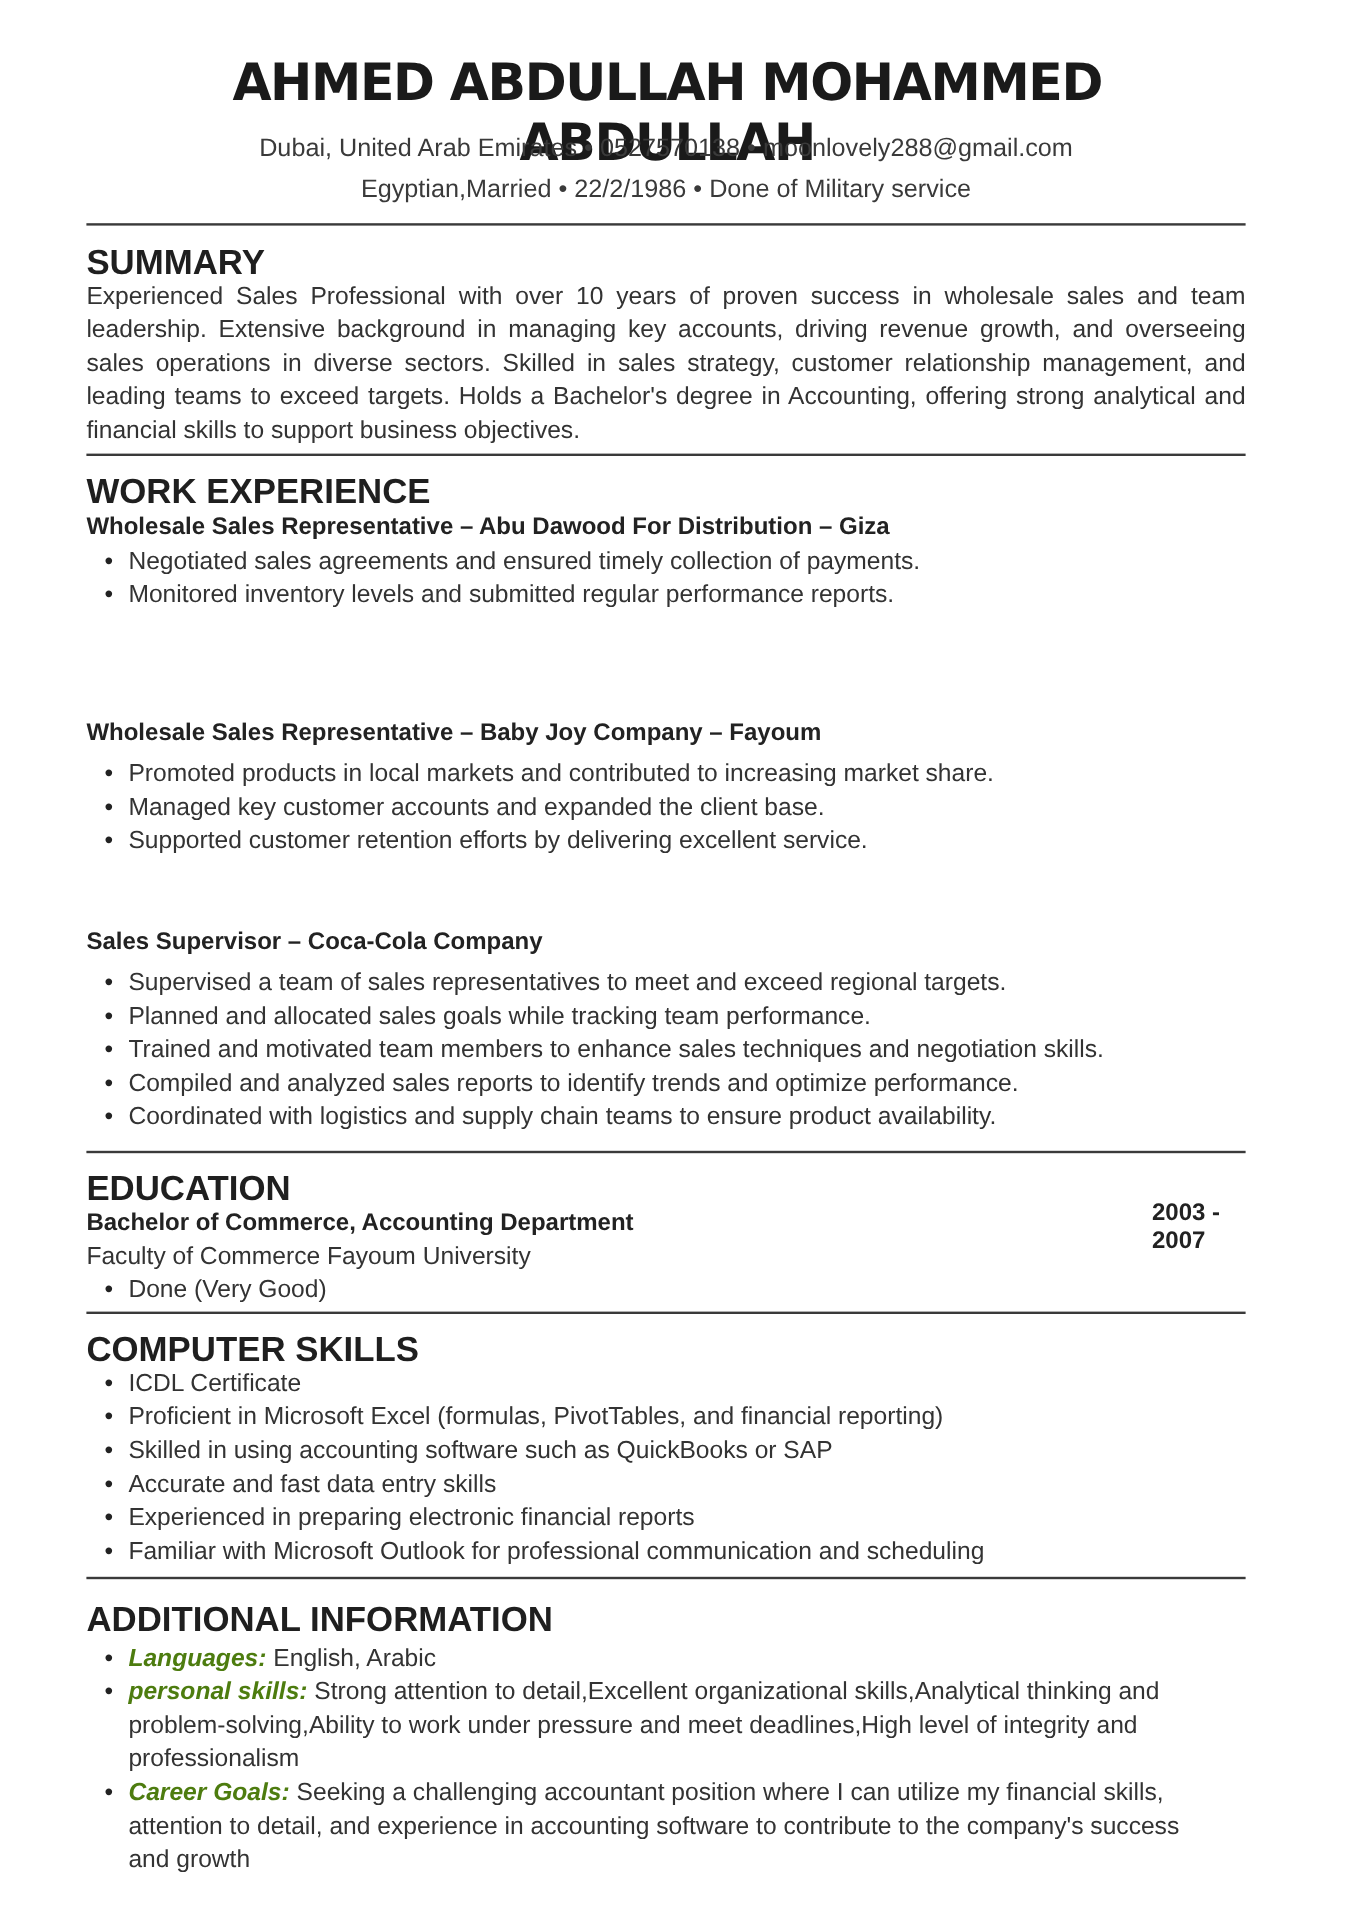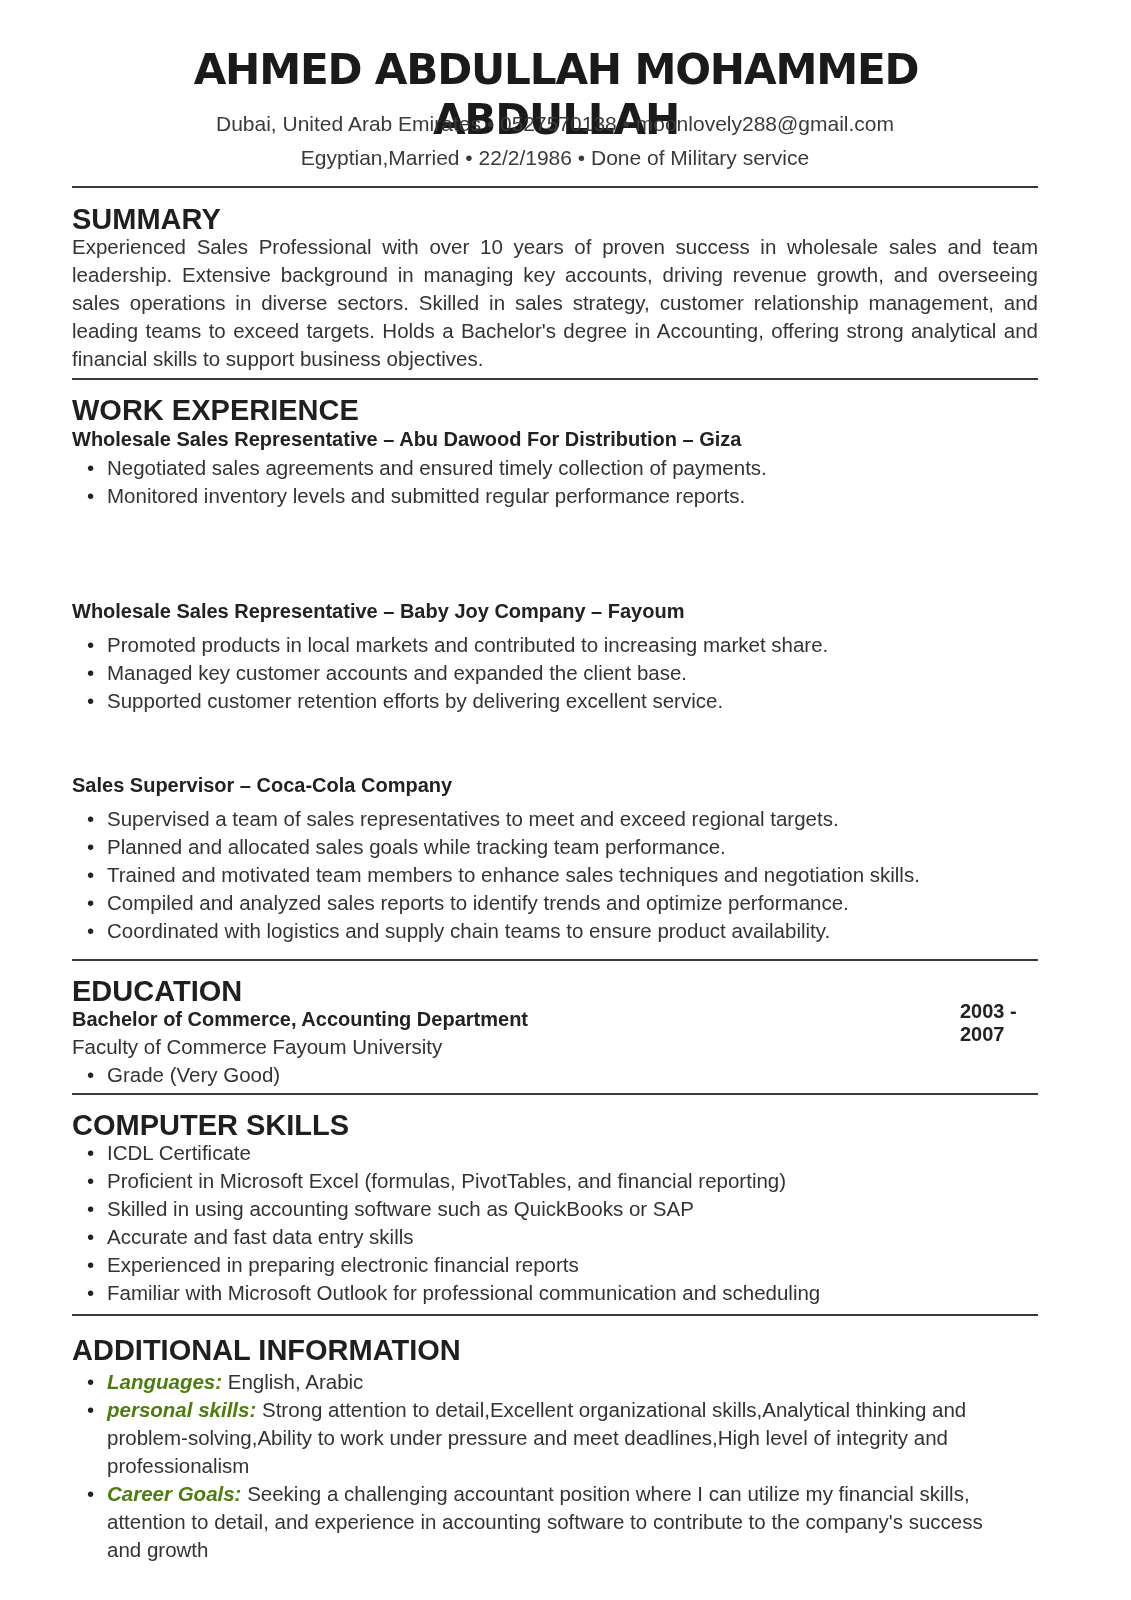--- a/index.html
+++ b/index.html
@@ -62,21 +62,21 @@
     <li>Compiled and analyzed sales reports to identify trends and optimize performance.</li>
     <li>Coordinated with logistics and supply chain teams to ensure product availability.</li>
   </ul>
   <div class="rule" style="top:959px"></div>
 
   <div class="sec-title" style="top:975px">EDUCATION</div>
   <div class="job-title" style="top:1008px">Bachelor of Commerce, Accounting Department</div>
   <div class="dates" style="top:1000px">2003 -  2007</div>
   <div class="plain" style="top:1035px">Faculty of Commerce Fayoum University</div>
   <ul class="bl" style="top:1061px">
-    <li>Grade (Very Good)</li>
+    <li>Done (Very Good)</li>
   </ul>
   <div class="rule" style="top:1093px"></div>
 
   <div class="sec-title" style="top:1109px">COMPUTER SKILLS</div>
   <ul class="bl" style="top:1139px">
     <li>ICDL Certificate</li>
     <li>Proficient in Microsoft Excel (formulas, PivotTables, and financial reporting)</li>
     <li>Skilled in using accounting software such as QuickBooks or SAP</li>
     <li>Accurate and fast data entry skills</li>
     <li>Experienced in preparing electronic financial reports</li>

